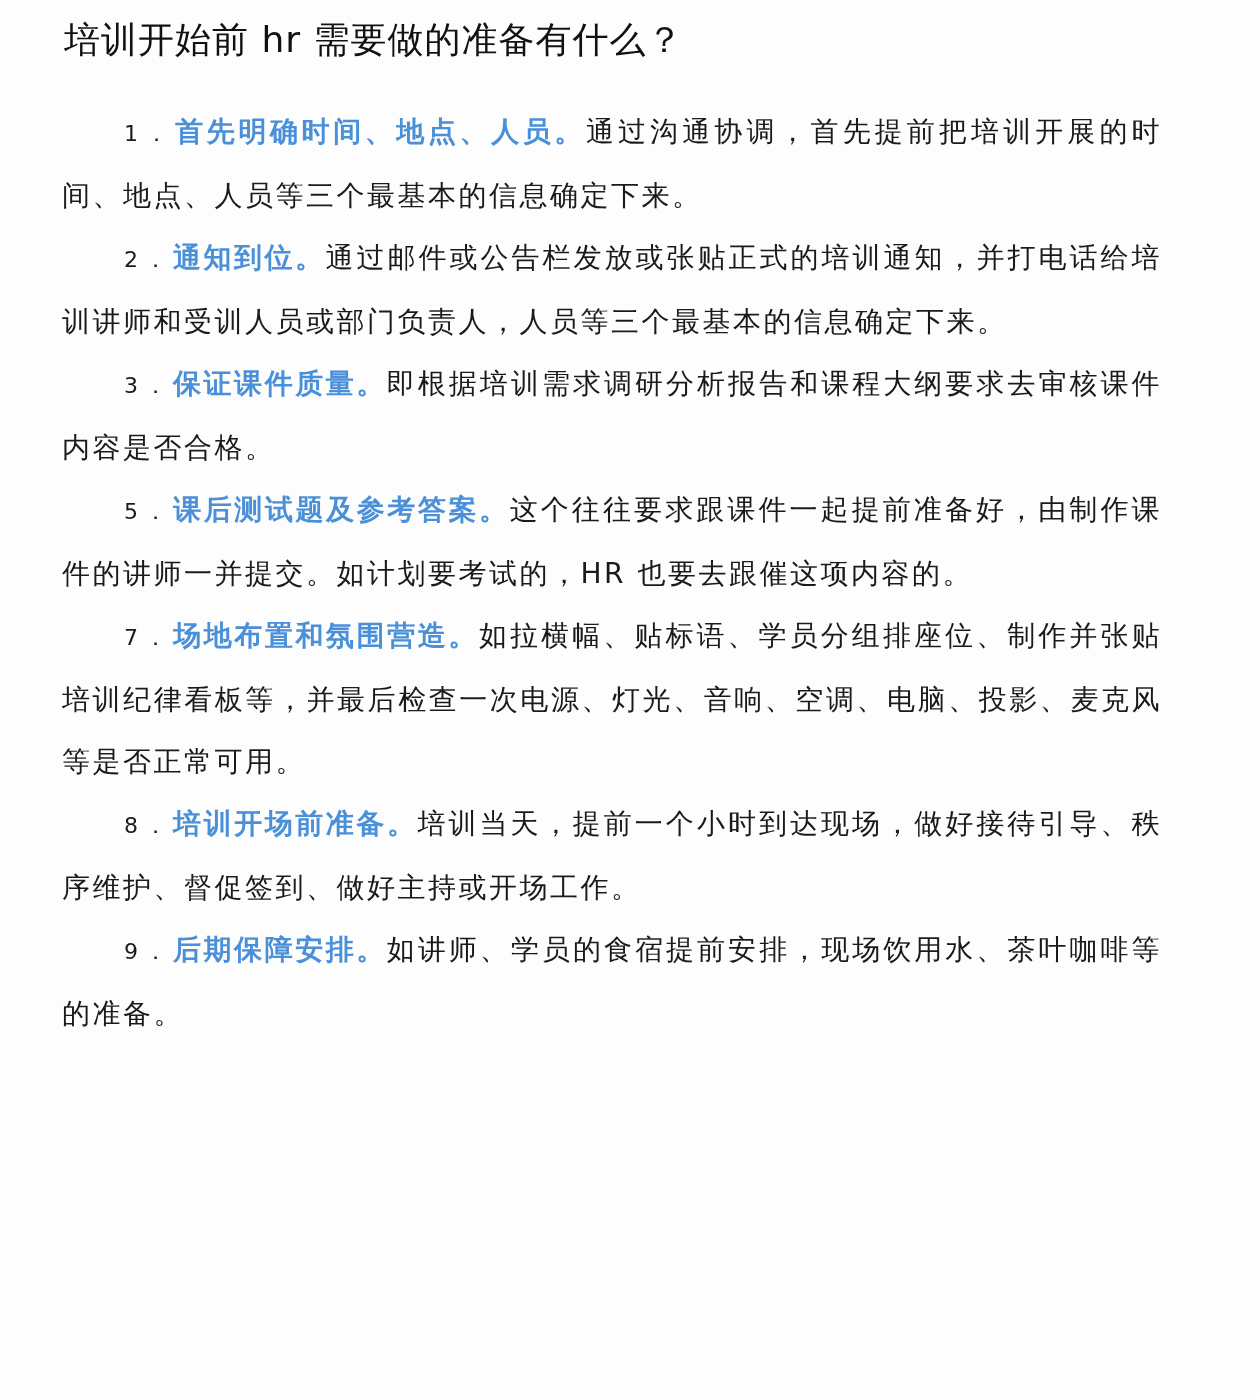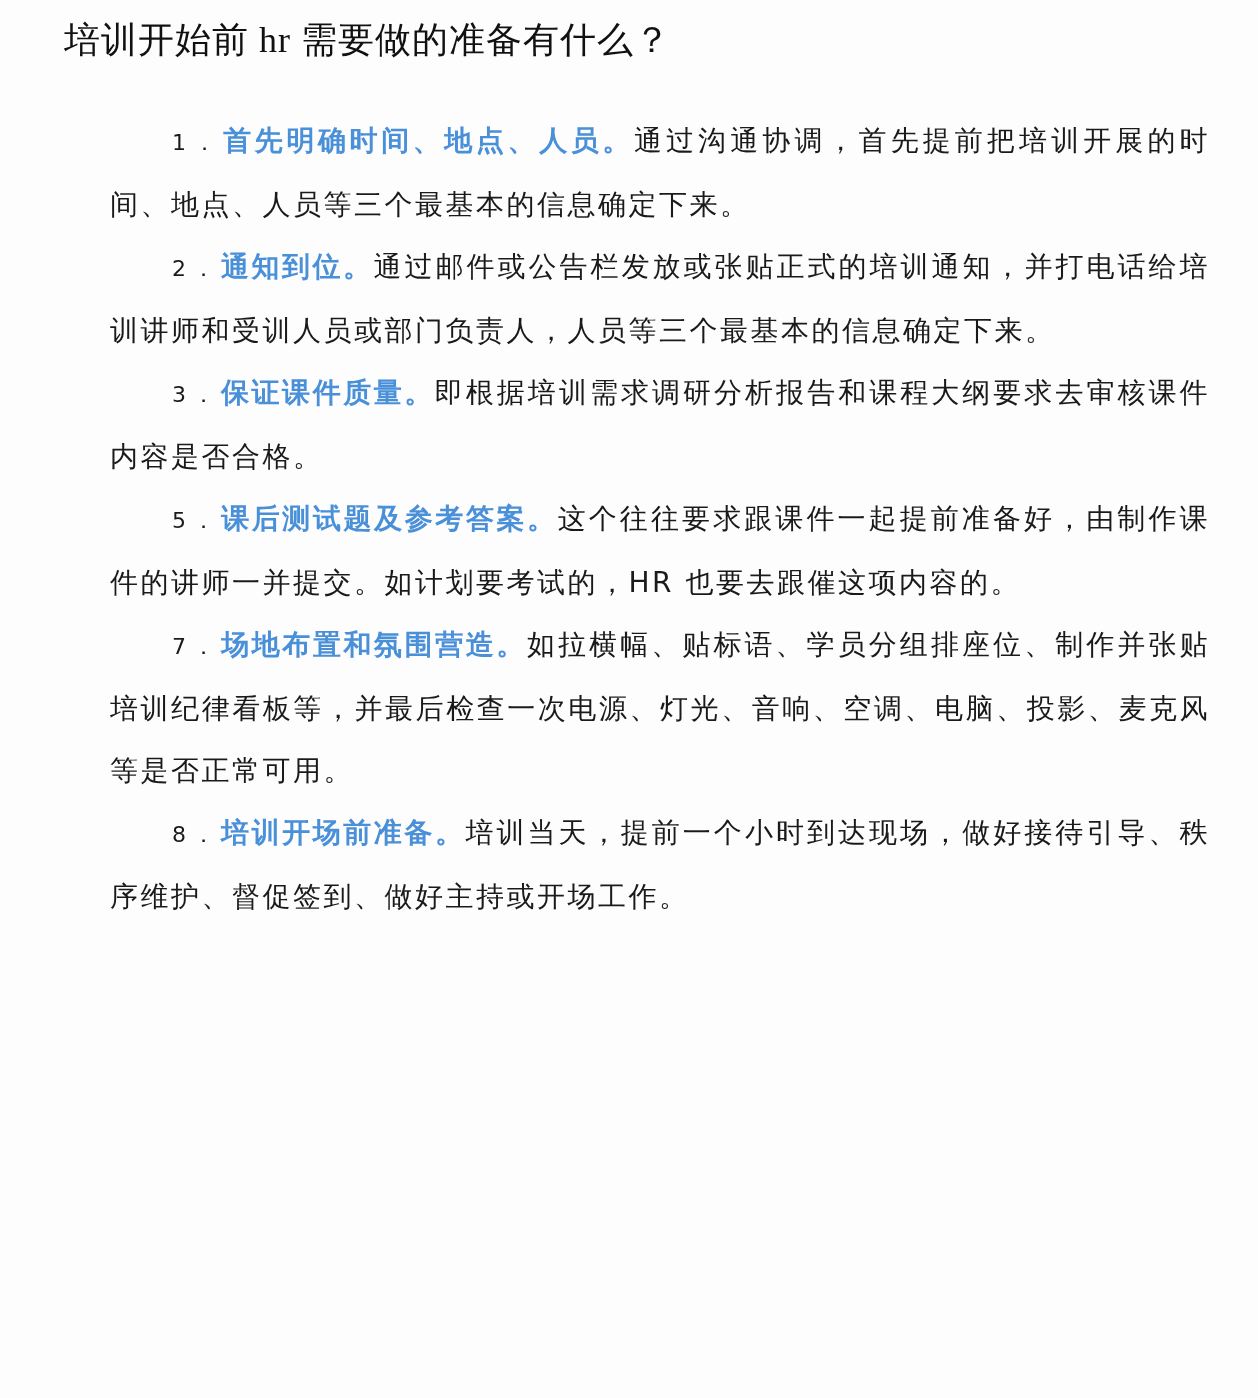--- a/index.html
+++ b/index.html
@@ -25,28 +25,26 @@
     }
     .title {
       position: absolute;
       left: 64px;
       top: 14px;
       font-size: 36px;
       line-height: 52px;
       color: #111;
       letter-spacing: 1px;
       white-space: nowrap;
-      font-family: Liberation Serif, serif;
     }
     .list {
       position: absolute;
       left: 62px;
-      top: 110px;
+      top: 101px;
       width: 1100px;
-      margin-left: 48px;
     }
     .item {
       font-size: 28px;
       line-height: 62px;
       text-indent: 62px;
       text-align: justify;
       text-align-last: left;
       letter-spacing: 2.5px;
       color: #1a1a1a;
       margin: 0;
@@ -82,14 +80,17 @@
     </p>
     <p class="item">
       <span class="num">5．</span><span class="head">课后测试题及参考答案。</span><span class="body">这个往往要求跟课件一起提前准备好，由制作课件的讲师一并提交。如计划要考试的，HR 也要去跟催这项内容的。</span>
     </p>
     <p class="item">
       <span class="num">7．</span><span class="head">场地布置和氛围营造。</span><span class="body">如拉横幅、贴标语、学员分组排座位、制作并张贴培训纪律看板等，并最后检查一次电源、灯光、音响、空调、电脑、投影、麦克风等是否正常可用。</span>
     </p>
     <p class="item">
       <span class="num">8．</span><span class="head">培训开场前准备。</span><span class="body">培训当天，提前一个小时到达现场，做好接待引导、秩序维护、督促签到、做好主持或开场工作。</span>
     </p>
+    <p class="item">
+      <span class="num">9．</span><span class="head">后期保障安排。</span><span class="body">如讲师、学员的食宿提前安排，现场饮用水、茶叶咖啡等的准备。</span>
+    </p>
   </div>
 </div>
 
 </body></html>

